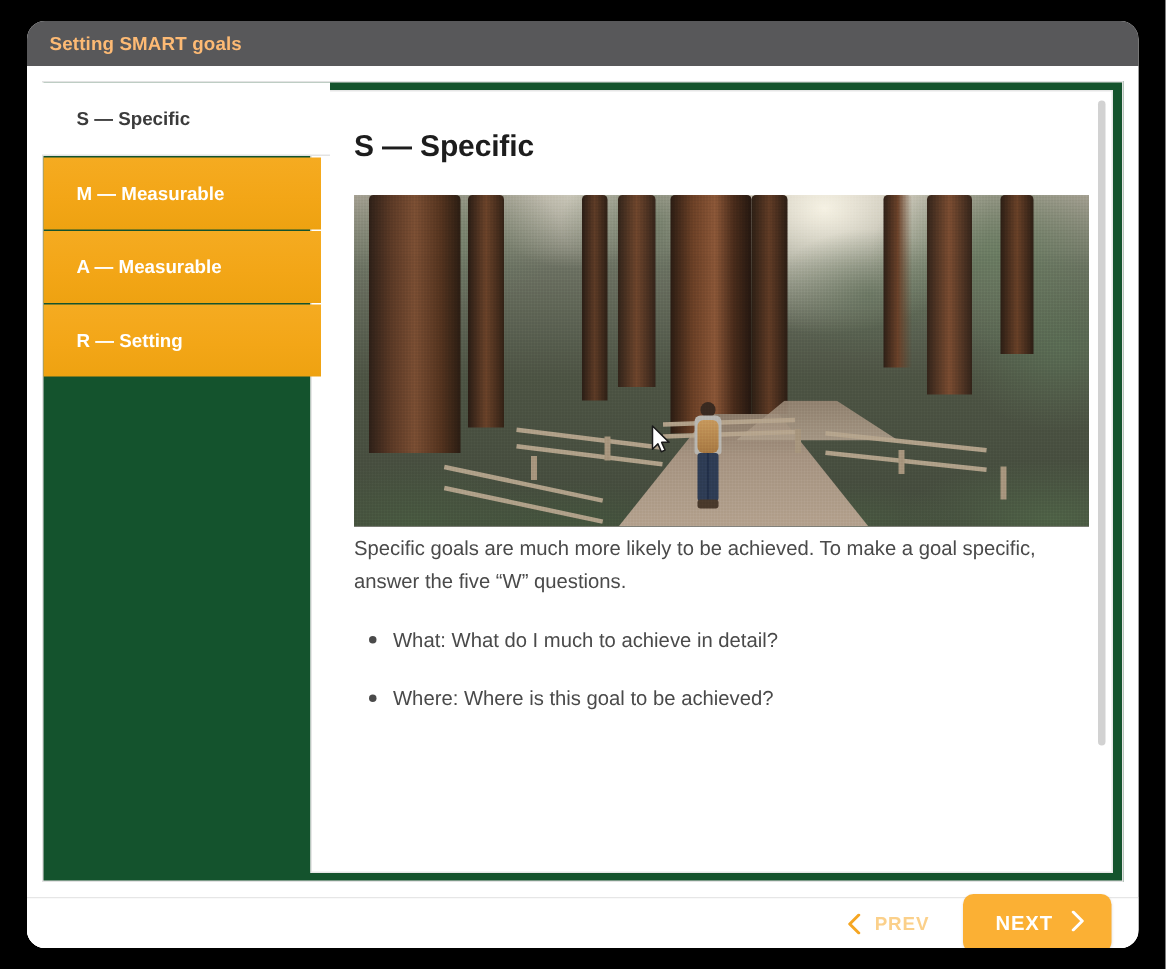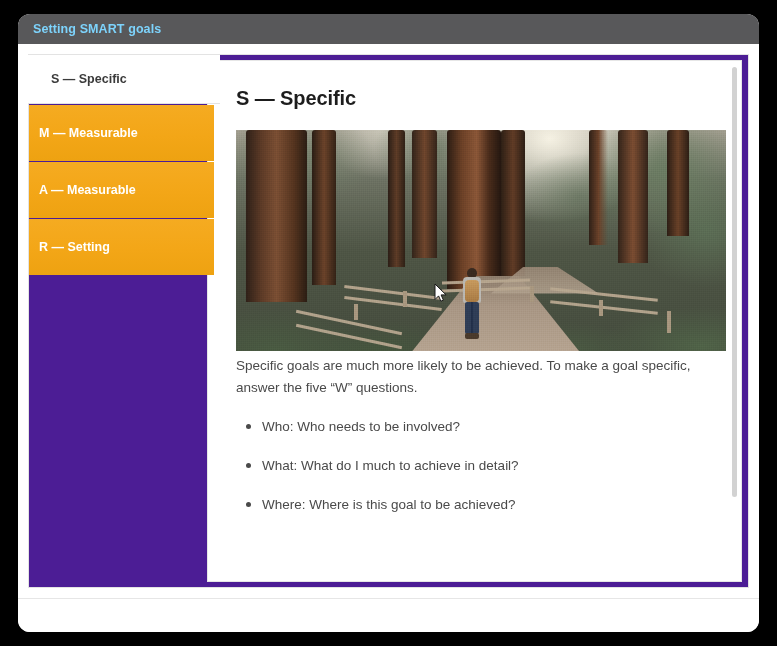--- a/index.html
+++ b/index.html
@@ -31,61 +31,61 @@
 
   
   .titlebar {
     height: 30px;
     background: #58585a;
     display: flex;
     align-items: center;
     padding: 0 0 0 15px;
   }
   .titlebar-title {
-    color: #7dd3fc;
+    color: #fdba74;
     font-size: 12.5px;
     font-weight: bold;
     letter-spacing: 0.1px;
   }
 
   
   .window-body {
     position: relative;
     height: 588px;
     background: #ffffff;
   }
 
   
   .stage {
     position: absolute;
     left: 10px;
     top: 10px;
     right: 10px;
     height: 534px;
-    background: #4c1d95;
+    background: #14532d;
     border: 1px solid #e3e3e3;
     display: flex;
   }
 
   
   .tabrail {
     width: 185px;
     flex: 0 0 185px;
     padding-top: 0px;
     position: relative;
     z-index: 3;
   }
 
   .tab {
     position: relative;
-    height: 56px;
+    height: 48px;
     margin-bottom: 1px;
     display: flex;
     align-items: center;
-    padding-left: 10px;
+    padding-left: 22px;
     font-size: 12.5px;
     font-weight: bold;
     color: #ffffff;
     background: linear-gradient(180deg, #f5ab21 0%, #f3a617 55%, #eea211 100%);
     cursor: pointer;
     user-select: none;
   }
 
   .tab.first { margin-top: 0; }
 
@@ -433,38 +433,58 @@
               <div class="legs"></div>
               <div class="boots"></div>
             </div>
 
             <div class="grain"></div>
           </figure>
 
           <p class="lead">Specific goals are much more likely to be achieved. To make a goal specific, answer the five “W” questions.</p>
 
           <ul class="qlist">
-            <li>Who: Who needs to be involved?</li>
             <li>What: What do I much to achieve in detail?</li>
             <li>Where: Where is this goal to be achieved?</li>
 
           </ul>
 
         </div>
 
         <div class="scroll-track">
           <div class="scroll-thumb"></div>
         </div>
 
       </section>
 
     </div>
 
     <div class="footer-divider"></div>
 
+    <div class="footer">
+
+      <button class="btn-prev">
+        <span class="chev">
+          <svg width="9" height="14" viewBox="0 0 9 14" aria-hidden="true">
+            <path d="M7.5 1L1.5 7l6 6" fill="none" stroke="#f5a623" stroke-width="2" stroke-linecap="round" stroke-linejoin="round"></path>
+          </svg>
+        </span>
+        <span>PREV</span>
+      </button>
+
+      <button class="btn-next">
+        <span>NEXT</span>
+        <span>
+          <svg width="9" height="14" viewBox="0 0 9 14" aria-hidden="true">
+            <path d="M1.5 1l6 6-6 6" fill="none" stroke="#ffffff" stroke-width="2" stroke-linecap="round" stroke-linejoin="round"></path>
+          </svg>
+        </span>
+      </button>
+
+    </div>
 
   </div>
 </div>
 
 <div class="cursor">
   <svg width="14" height="20" viewBox="0 0 14 20" aria-hidden="true">
     <path d="M1 1l0 15.5 3.6-3.6 2.3 5.3 2.5-1.1-2.3-5.2 5 0z" fill="#ffffff" stroke="#1a1a1a" stroke-width="1" stroke-linejoin="round"></path>
   </svg>
 </div>
 

